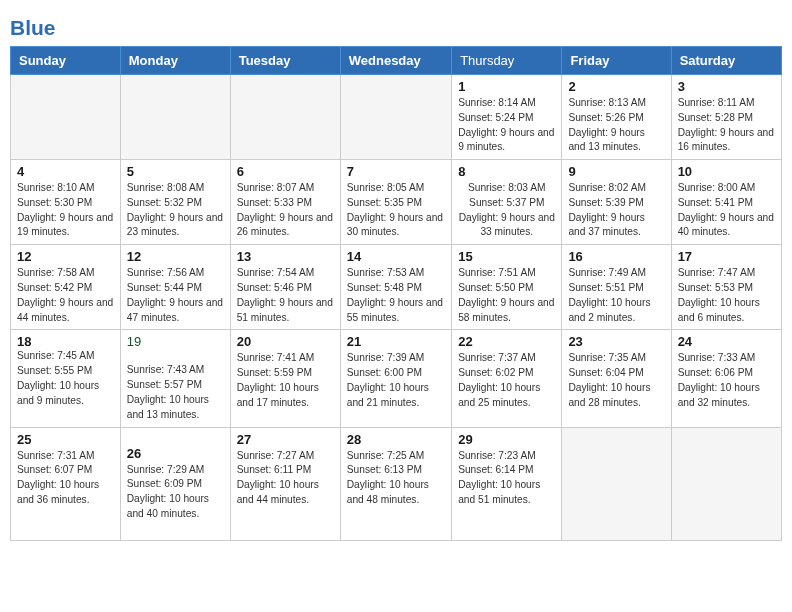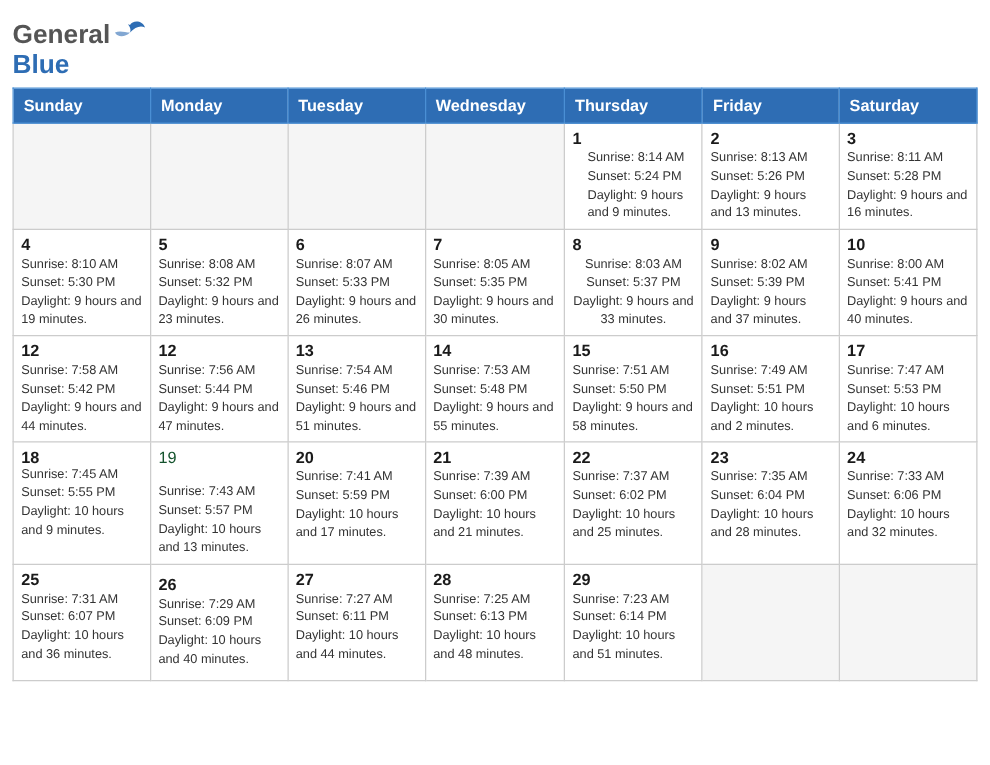--- a/index.html
+++ b/index.html
@@ -5,62 +5,52 @@
     * { box-sizing: border-box; margin: 0; padding: 0; }
     body { font-family: Arial, sans-serif; background: #fff; width: 792px; min-height: 612px; }
     table { width: calc(100% - 20px); margin: 0 10px 10px 10px; border-collapse: collapse; }
   </style>
 </head>
 <body>
 
 <div style="padding: 10px 10px 0 10px; display: flex; justify-content: space-between; align-items: flex-start;">
 
   <div style="display:flex;flex-direction:column;align-items:flex-start;padding-top:6px;">
-    <div style="display:flex;align-items:center;gap:0;">
-      <span style="font-size:21px;font-weight:bold;color:#555;">
-        <span>General</span>
-      </span>
-
-      <svg width="28" height="22" viewBox="0 0 28 22" style="margin-left:2px;margin-top:-2px;">
-        <path d="M14 4 C16 0, 24 0, 26 6 C22 4, 18 6, 14 10 C16 6, 10 2, 14 4Z" fill="#2e6db4"></path>
-        <path d="M14 10 C10 14, 4 14, 2 10 C6 8, 10 10, 14 10Z" fill="#2e6db4" opacity="0.6"></path>
-      </svg>
-    </div>
     <div style="display:flex;align-items:center;">
       <span style="font-size:21px;font-weight:bold;color:#2e6db4;margin-left:0;">Blue</span>
     </div>
   </div>
 
   <div style="text-align:right;">
     <div style="font-size:38px;font-weight:bold;color:#1a1a1a;line-height:1.1;"></div>
     <div style="font-size:15px;color:#555;margin-top:2px;"></div>
   </div>
 </div>
 
 <table style="width:calc(100% - 20px);margin:6px 10px 10px 10px;border-collapse:collapse;">
   <thead>
     <tr id="header-row">
         <th style="background: rgb(46, 109, 180); color: rgb(255, 255, 255); text-align: left; padding: 6px 8px; font-size: 13px; border: 1px solid rgb(74, 143, 212); font-weight: bold;">Sunday</th>
         <th style="background: rgb(46, 109, 180); color: rgb(255, 255, 255); text-align: left; padding: 6px 8px; font-size: 13px; border: 1px solid rgb(74, 143, 212); font-weight: bold;">Monday</th>
         <th style="background: rgb(46, 109, 180); color: rgb(255, 255, 255); text-align: left; padding: 6px 8px; font-size: 13px; border: 1px solid rgb(74, 143, 212); font-weight: bold;">Tuesday</th>
         <th style="background: rgb(46, 109, 180); color: rgb(255, 255, 255); text-align: left; padding: 6px 8px; font-size: 13px; border: 1px solid rgb(74, 143, 212); font-weight: bold;">Wednesday</th>
-        <th style="background: rgb(46, 109, 180); color: rgb(255, 255, 255); text-align: left; padding: 6px 8px; font-size: 13px; border: 1px solid rgb(74, 143, 212); font-weight: bold;">Thursday</th>
+        <th style="background: rgb(46, 109, 180); color: rgb(255, 255, 255); text-align: left; padding: 6px 8px; font-size: 13px; border: 1px solid rgb(74, 143, 212); font-weight: normal;">Thursday</th>
         <th style="background: rgb(46, 109, 180); color: rgb(255, 255, 255); text-align: left; padding: 6px 8px; font-size: 13px; border: 1px solid rgb(74, 143, 212); font-weight: bold;">Friday</th>
         <th style="background: rgb(46, 109, 180); color: rgb(255, 255, 255); text-align: left; padding: 6px 8px; font-size: 13px; border: 1px solid rgb(74, 143, 212); font-weight: bold;">Saturday</th>
       </tr>
   </thead>
   <tbody id="calendar-body">
       <tr>
         <td style="border: 1px solid rgb(204, 204, 204); vertical-align: top; padding: 4px 6px; font-size: 10.5px; color: rgb(51, 51, 51); width: 113px; min-height: 75px; height: 75px; background: rgb(245, 245, 245);"></td>
         <td style="border: 1px solid rgb(204, 204, 204); vertical-align: top; padding: 4px 6px; font-size: 10.5px; color: rgb(51, 51, 51); width: 113px; min-height: 75px; height: 75px; background: rgb(245, 245, 245);"></td>
         <td style="border: 1px solid rgb(204, 204, 204); vertical-align: top; padding: 4px 6px; font-size: 10.5px; color: rgb(51, 51, 51); width: 113px; min-height: 75px; height: 75px; background: rgb(245, 245, 245);"></td>
         <td style="border: 1px solid rgb(204, 204, 204); vertical-align: top; padding: 4px 6px; font-size: 10.5px; color: rgb(51, 51, 51); width: 113px; min-height: 75px; height: 75px; background: rgb(245, 245, 245);"></td>
         <td style="border: 1px solid rgb(204, 204, 204); vertical-align: top; padding: 4px 6px; font-size: 10.5px; color: rgb(51, 51, 51); width: 113px; min-height: 75px; height: 75px;">
           <div style="font-size: 13px; font-weight: bold; color: rgb(26, 26, 26); margin-bottom: 2px;">1</div>
-          <div style="font-size: 10.2px; color: rgb(51, 51, 51); line-height: 1.45; margin-left: 12px;">Sunrise: 8:14 AM
+          <div style="font-size: 10.2px; color: rgb(51, 51, 51); line-height: 1.45;">Sunrise: 8:14 AM
 Sunset: 5:24 PM
 Daylight: 9 hours
 and 9 minutes.</div>
         </td>
         <td style="border: 1px solid rgb(204, 204, 204); vertical-align: top; padding: 4px 6px; font-size: 10.5px; color: rgb(51, 51, 51); width: 113px; min-height: 75px; height: 75px;">
           <div style="font-size: 13px; font-weight: bold; color: rgb(26, 26, 26); margin-bottom: 2px;">2</div>
           <div style="font-size: 10.2px; color: rgb(51, 51, 51); line-height: 1.45;">Sunrise: 8:13 AM
 Sunset: 5:26 PM
 Daylight: 9 hours
 and 13 minutes.</div>
@@ -227,21 +217,21 @@
         </td>
       </tr>
       <tr>
         <td style="border: 1px solid rgb(204, 204, 204); vertical-align: top; padding: 4px 6px; font-size: 10.5px; color: rgb(51, 51, 51); width: 113px; min-height: 75px; height: 75px;">
           <div style="font-size: 13px; font-weight: bold; color: rgb(26, 26, 26); margin-bottom: 2px;">25</div>
           <div style="font-size: 10.2px; color: rgb(51, 51, 51); line-height: 1.45;">Sunrise: 7:31 AM
 Sunset: 6:07 PM
 Daylight: 10 hours
 and 36 minutes.</div>
         </td>
-        <td style="border: 1px solid rgb(204, 204, 204); vertical-align: top; padding: 8px 6px; font-size: 10.5px; color: rgb(51, 51, 51); width: 113px; min-height: 75px; height: 75px;">
+        <td style="border: 1px solid rgb(204, 204, 204); vertical-align: top; padding: 18px 6px; font-size: 10.5px; color: rgb(51, 51, 51); width: 113px; min-height: 75px; height: 75px;">
           <div style="font-size: 13px; font-weight: bold; color: rgb(26, 26, 26); margin-bottom: 2px;">26</div>
           <div style="font-size: 10.2px; color: rgb(51, 51, 51); line-height: 1.45;">Sunrise: 7:29 AM
 Sunset: 6:09 PM
 Daylight: 10 hours
 and 40 minutes.</div>
         </td>
         <td style="border: 1px solid rgb(204, 204, 204); vertical-align: top; padding: 4px 6px; font-size: 10.5px; color: rgb(51, 51, 51); width: 113px; min-height: 75px; height: 75px;">
           <div style="font-size: 13px; font-weight: bold; color: rgb(26, 26, 26); margin-bottom: 2px;">27</div>
           <div style="font-size: 10.2px; color: rgb(51, 51, 51); line-height: 1.45;">Sunrise: 7:27 AM
 Sunset: 6:11 PM

